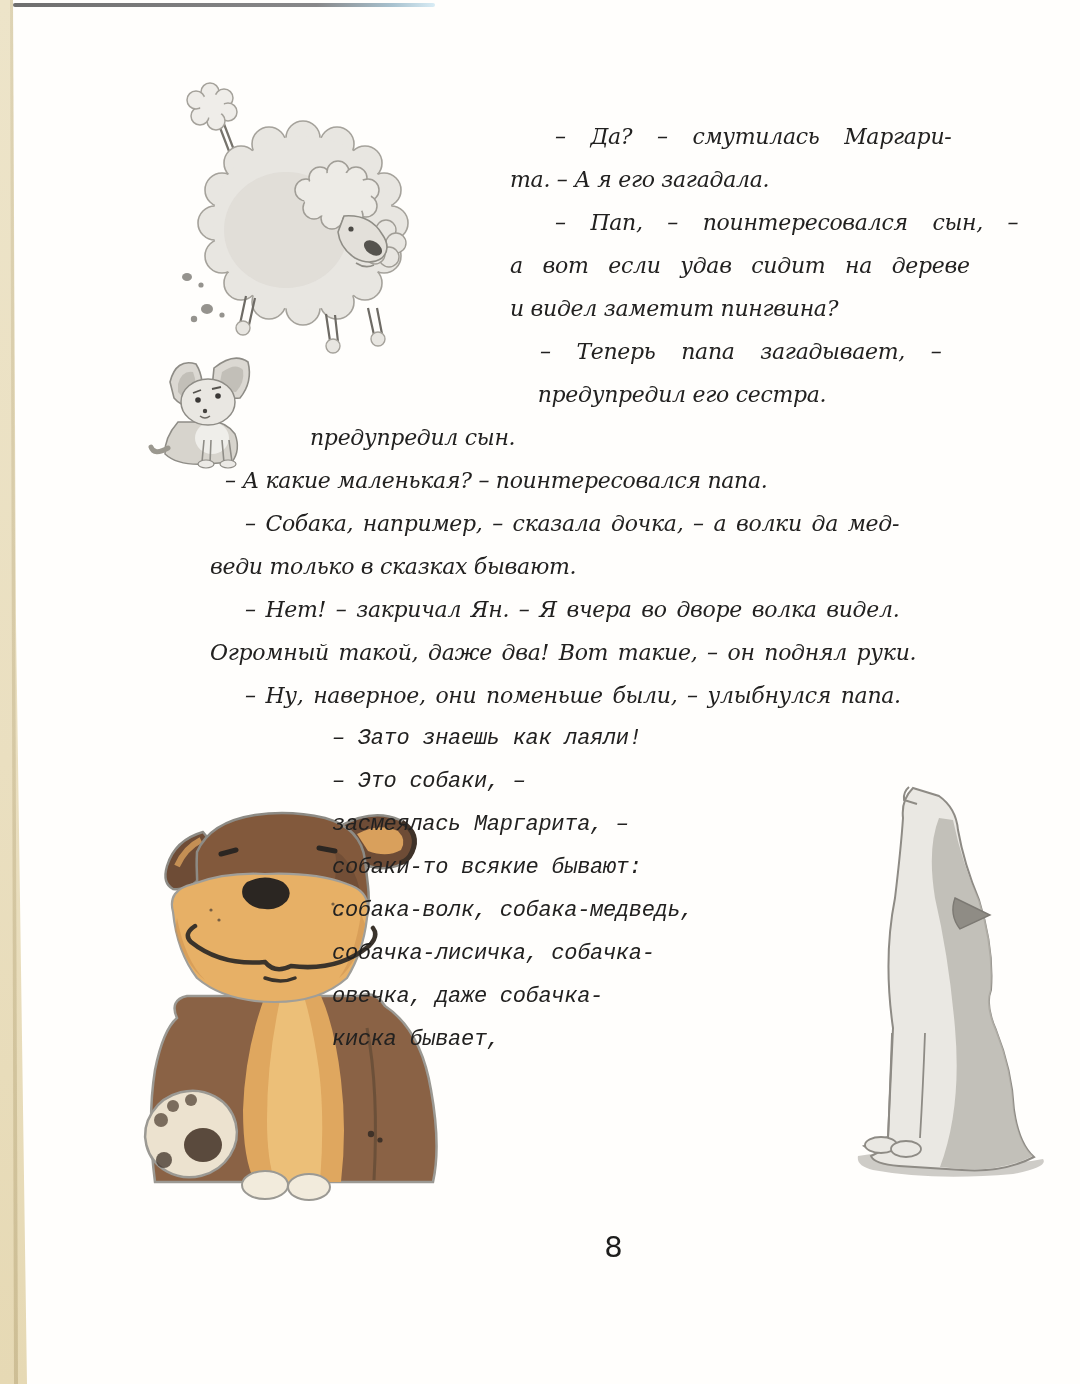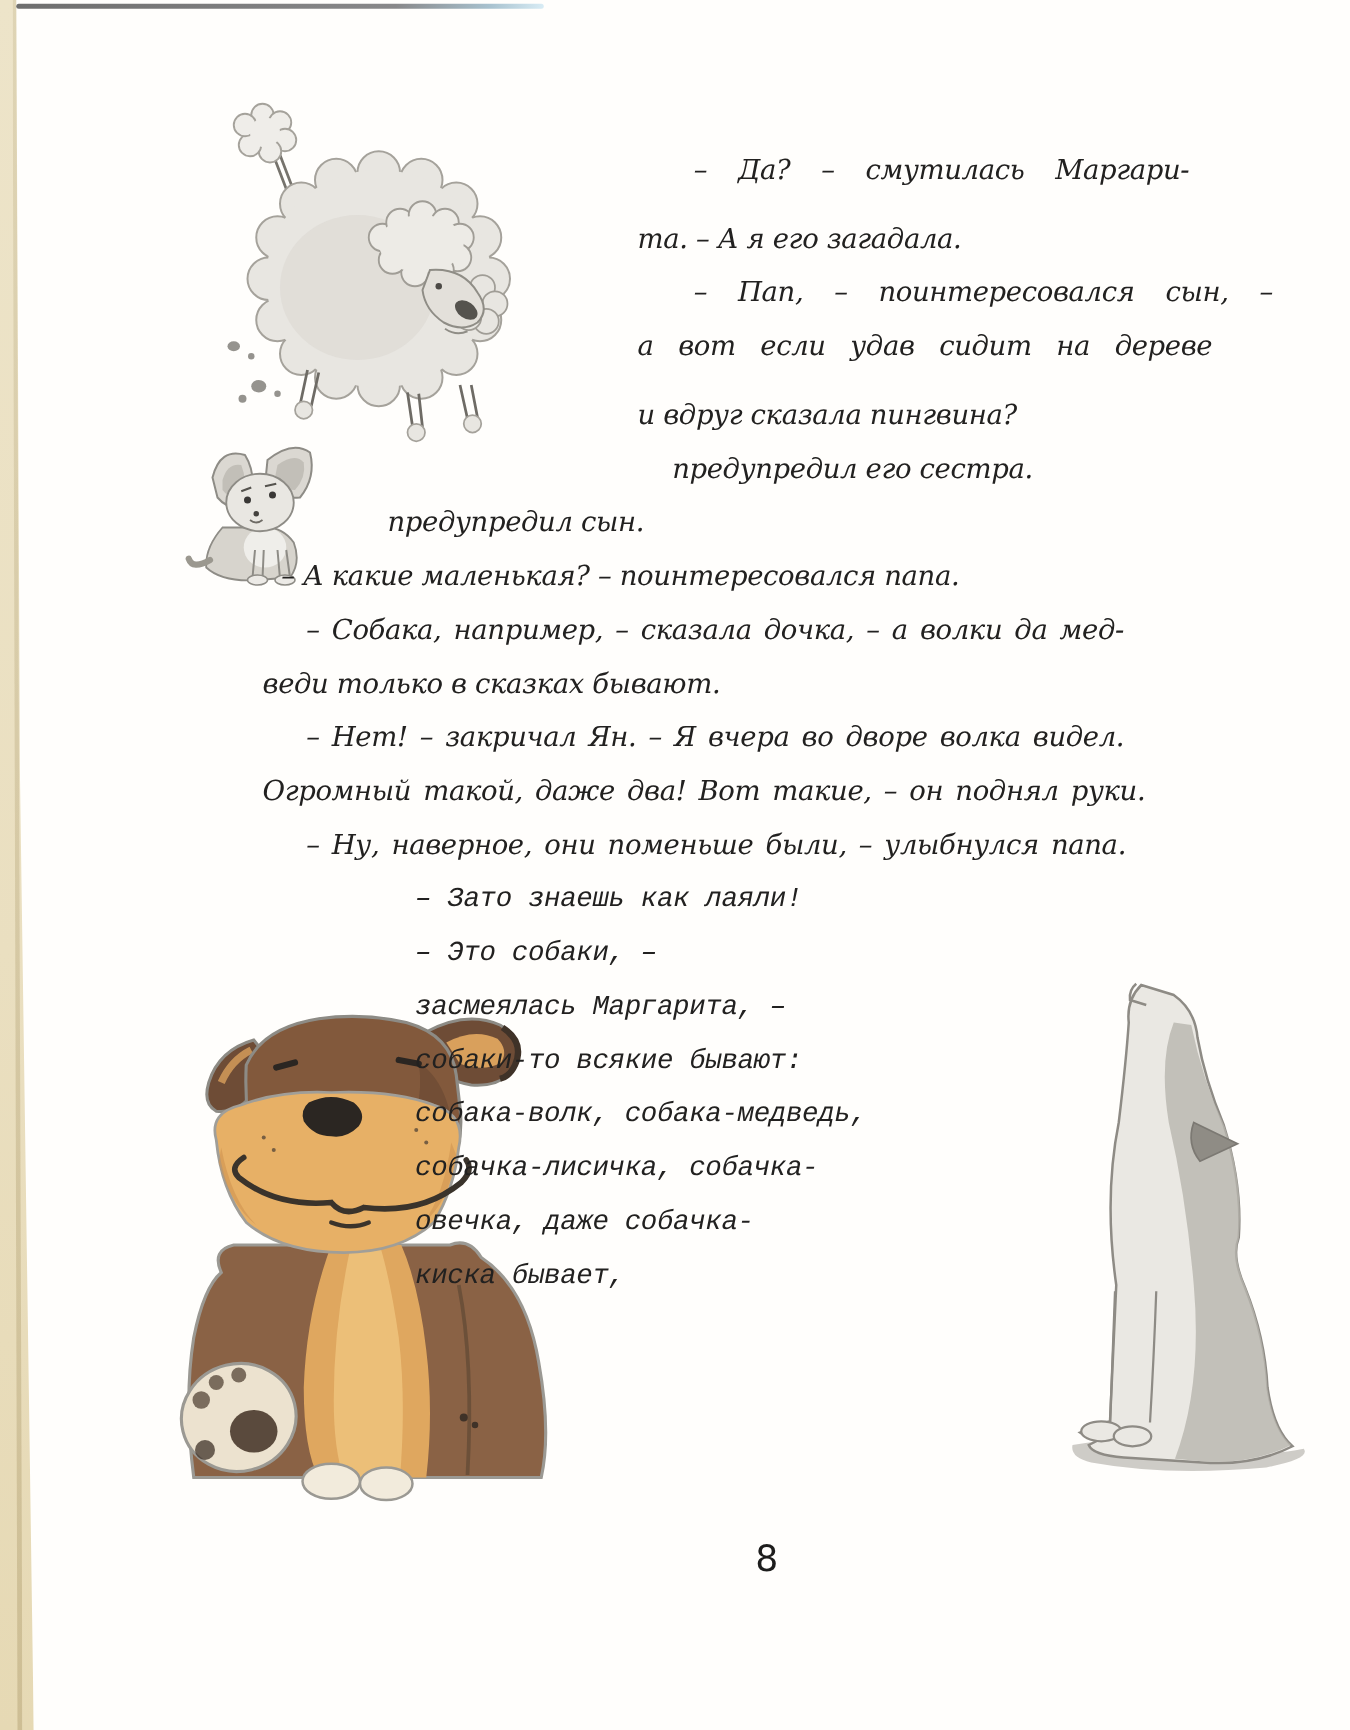--- a/index.html
+++ b/index.html
@@ -16,21 +16,21 @@
 
   
   .top-line{position:absolute;left:13px;top:3px;width:422px;height:4px;border-radius:2px;
         background:linear-gradient(90deg,#5e5e5e 0%,#7b7b7d 72%,#9fbccb 90%,#d4eaf4 100%);opacity:.9;}
 
   
   .story{position:absolute;left:210px;top:115px;width:807px;}
   .line{height:43px;line-height:43px;font-family:"DejaVu Serif",serif;font-style:italic;
         font-size:22px;letter-spacing:-0.3px;color:#222120;white-space:nowrap;}
   .rj1{margin-left:345px;word-spacing:18px;}
-  .rl {margin-left:300px;margin-top:12px;}
+  .rl {margin-left:300px;}
   .rj2{margin-left:300px;word-spacing:13px;}
   .rj3{margin-left:330px;word-spacing:19px;}
   .rc1{margin-left:142px;width:660px;text-align:center;}
   .rc2{margin-left:100px;width:660px;text-align:left;}
   .fj1{margin-left:70px;word-spacing:15px;}
   .fl15{margin-left:15px;}
   .fi {margin-left:0;text-indent:35px;word-spacing:3px;}
   .fl {margin-left:0;}
   .fjf{margin-left:0;word-spacing:3px;}
   .cc {margin-left:122px;width:660px;font-family:Liberation Mono, monospace;}
@@ -212,21 +212,22 @@
       <ellipse cx="38" cy="367" rx="16" ry="8"></ellipse>
       <ellipse cx="63" cy="371" rx="15" ry="8"></ellipse>
     </g>
   </svg>
 
   <div class="story">
       <div class="line rj1">–  Да?  –  смутилась  Маргари-</div>
       <div class="line rl">та.  –  А я его загадала.</div>
       <div class="line rj1">–  Пап,  –  поинтересовался сын,  –</div>
       <div class="line rj2">а вот если удав сидит на дереве</div>
-      <div class="line rl">и вдруг сказала пингвина?</div>
+      <div class="line rl">и видел заметит пингвина?</div>
+      <div class="line rj3">–  Теперь папа загадывает,  –</div>
       <div class="line rc1">предупредил его сестра.</div>
       <div class="line rc2">предупредил сын.</div>
       <div class="line fl15">–  А какие маленькая?  –  поинтересовался папа.</div>
       <div class="line fi">–  Собака, например,  –  сказала дочка,  –  а волки да мед-</div>
       <div class="line fl">веди только в сказках бывают.</div>
       <div class="line fi">–  Нет!  –  закричал Ян.  –  Я вчера во дворе волка видел.</div>
       <div class="line fjf">Огромный такой, даже два! Вот такие,  –  он поднял руки.</div>
       <div class="line fi">–  Ну, наверное, они поменьше были,  –  улыбнулся папа.</div>
       <div class="line cc">–  Зато знаешь как лаяли!</div>
       <div class="line cc">–  Это собаки,  –</div>

